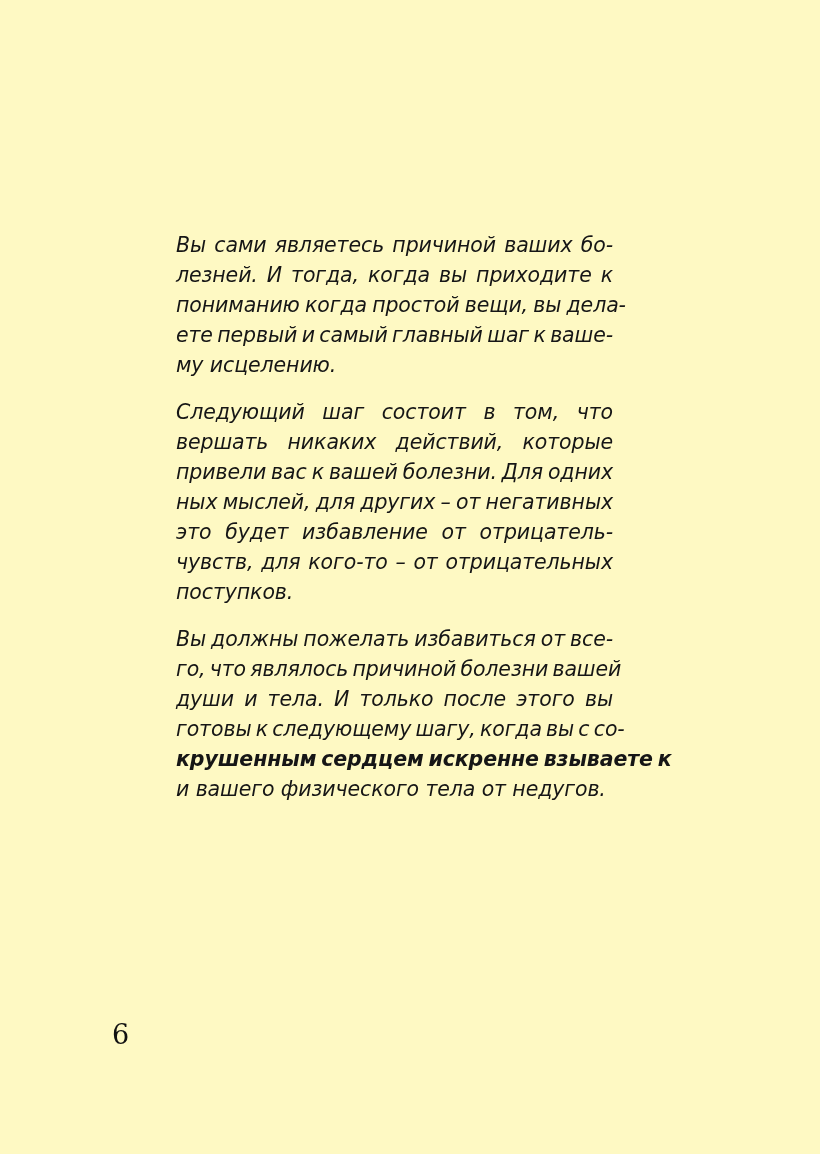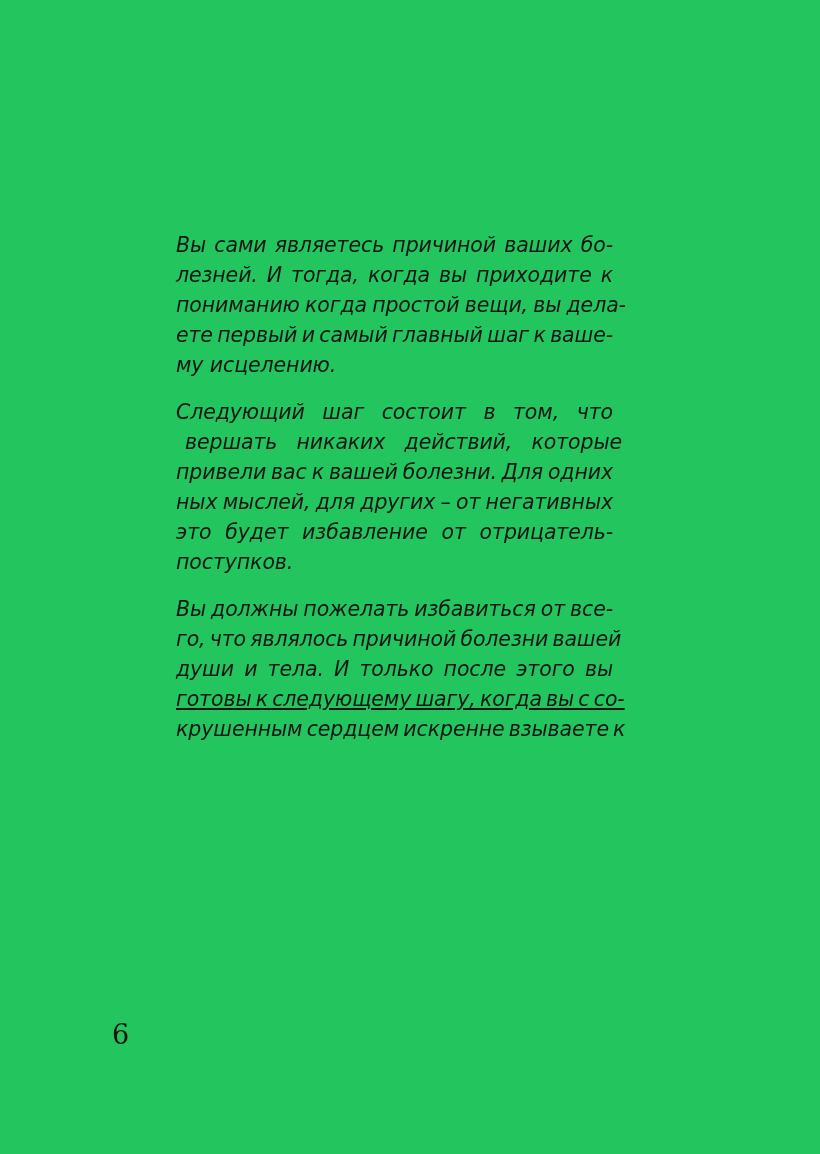--- a/index.html
+++ b/index.html
@@ -12,21 +12,21 @@
     height: 1154px;
     background: #ffffff;
     font-family: "DejaVu Sans", sans-serif;
     overflow: hidden;
   }
 
   .page {
     position: relative;
     width: 820px;
     height: 1154px;
-    background: #22c55e;
+    background: #fef9c3;
     box-sizing: border-box;
   }
 
   
   .text-column {
     position: absolute;
     left: 176px;
     top: 230px;
     width: 437px;
   }
@@ -86,32 +86,34 @@
     <p class="para">
       <span class="line" style="word-spacing: 0px;">Вы сами являетесь причиной ваших бо-</span>
       <span class="line" style="word-spacing: 0px;">лезней. И тогда, когда вы приходите к</span>
       <span class="line" style="word-spacing: -1.2px;">пониманию когда простой вещи, вы дела-</span>
       <span class="line" style="word-spacing: -2px;">ете первый и самый главный шаг к ваше-</span>
       <span class="line last">му исцелению.</span>
     </p>
 
     <p class="para">
       <span class="line" style="word-spacing: 0px;">Следующий шаг состоит в том, что</span>
-      <span class="line" style="word-spacing: 0px; margin-left: 9px;">вершать никаких действий, которые</span>
+      <span class="line" style="word-spacing: 0px;">вершать никаких действий, которые</span>
       <span class="line" style="word-spacing: -1.5px;">привели вас к вашей болезни. Для одних</span>
       <span class="line" style="word-spacing: -1.167px;">ных мыслей, для других – от негативных</span>
       <span class="line" style="word-spacing: 0px;">это будет избавление от отрицатель-</span>
+      <span class="line" style="word-spacing: 0px;">чувств, для кого-то – от отрицательных</span>
       <span class="line last">поступков.</span>
     </p>
 
     <p class="para">
       <span class="line" style="word-spacing: -1.4px;">Вы должны пожелать избавиться от все-</span>
       <span class="line" style="word-spacing: -2.2px;">го, что являлось причиной болезни вашей</span>
       <span class="line" style="word-spacing: 0px;">души и тела. И только после этого вы</span>
-      <span class="line" style="word-spacing: -2.2px; text-decoration: underline;">готовы к следующему шагу, когда вы с со-</span>
-      <span class="line" style="word-spacing: -2.2px;">крушенным сердцем искренне взываете к</span>
+      <span class="line" style="word-spacing: -2.2px;">готовы к следующему шагу, когда вы с со-</span>
+      <span class="line" style="word-spacing: -2.2px; font-weight: bold;">крушенным сердцем искренне взываете к</span>
+      <span class="line last">и вашего физического тела от недугов.</span>
     </p>
 
   </div>
 
   <div class="folio">6</div>
 
 </div>
 
 </body></html>

